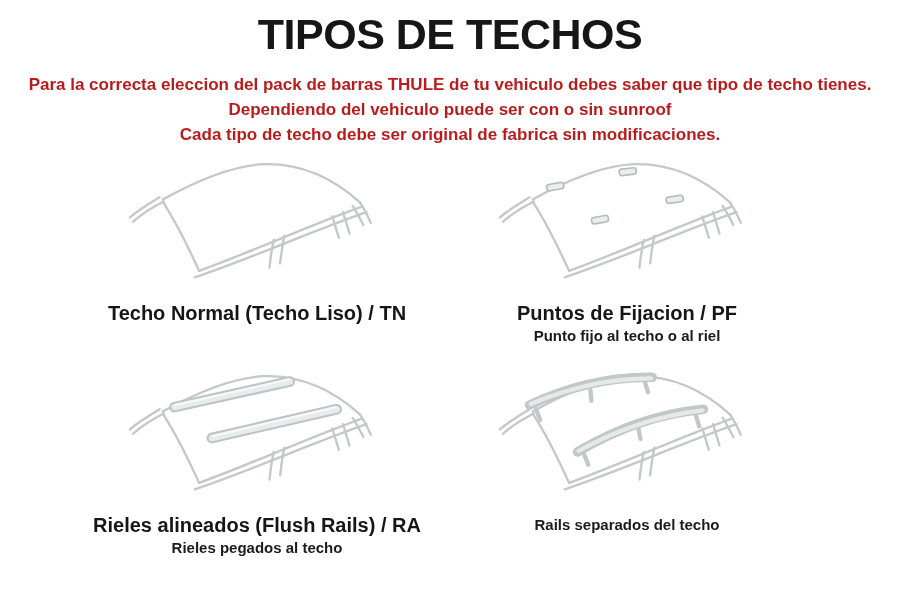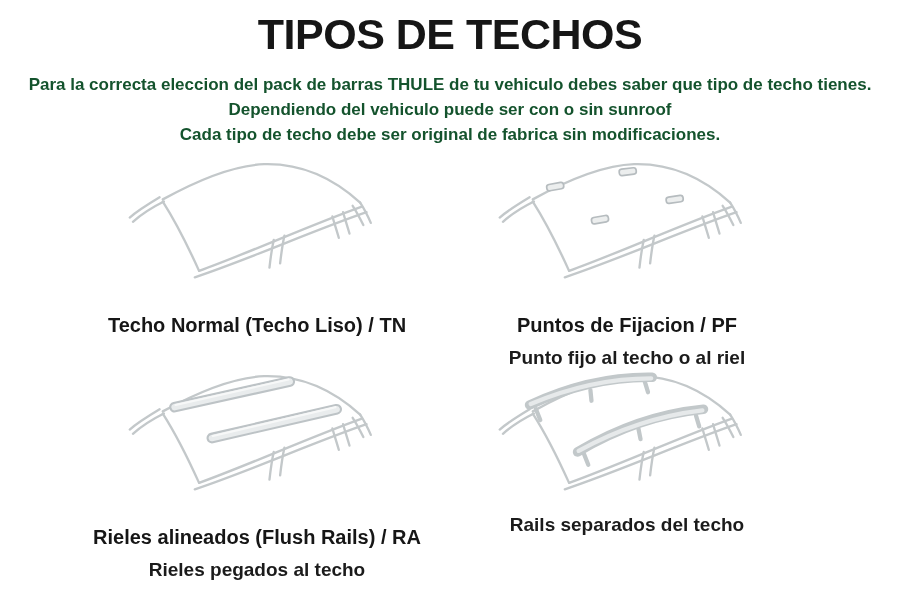--- a/index.html
+++ b/index.html
@@ -32,21 +32,21 @@
   }
   .intro {
     position: absolute;
     top: 72px;
     left: 0;
     width: 900px;
     text-align: center;
     font-size: 17px;
     font-weight: 600;
     line-height: 25px;
-    color: #14532d;
+    color: #b91c1c;
   }
   .card {
     position: absolute;
     width: 360px;
     text-align: center;
   }
   #card-tn { left: 77px;  top: 150px; }
   #card-pf { left: 447px; top: 150px; }
   #card-ra { left: 77px;  top: 362px; }
   #card-rt { left: 447px; top: 362px; }
@@ -55,29 +55,29 @@
     display: flex;
     justify-content: center;
     align-items: flex-start;
   }
   .art svg {
     width: 320px;
     height: 150px;
     margin-left: 10px;
   }
   .caption {
-    margin: 12px;
+    margin: 0;
     font-size: 20px;
     font-weight: 600;
     line-height: 23px;
     color: #161616;
   }
   .subcaption {
     margin: 2px 0 0 0;
-    font-size: 19px;
+    font-size: 15px;
     font-weight: 600;
     line-height: 18px;
     color: #1b1b1b;
   }
   
   .roof path {
     fill: none;
     stroke: #c3c8ca;
     stroke-width: 2.2;
     stroke-linecap: round;

